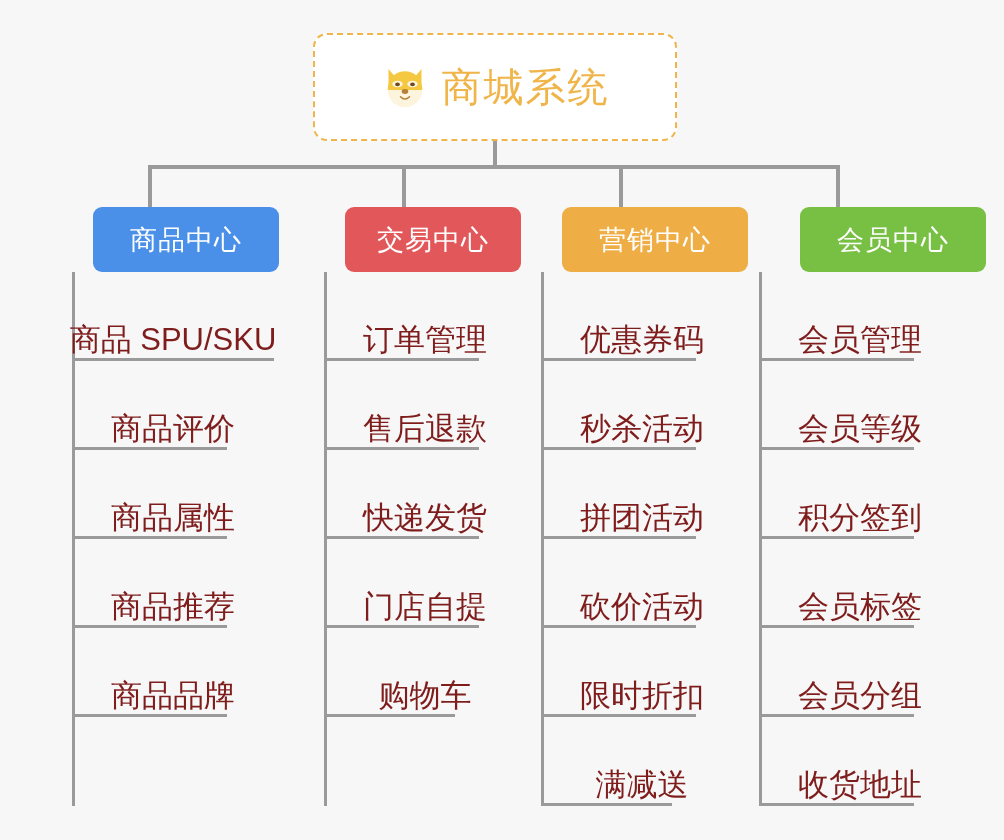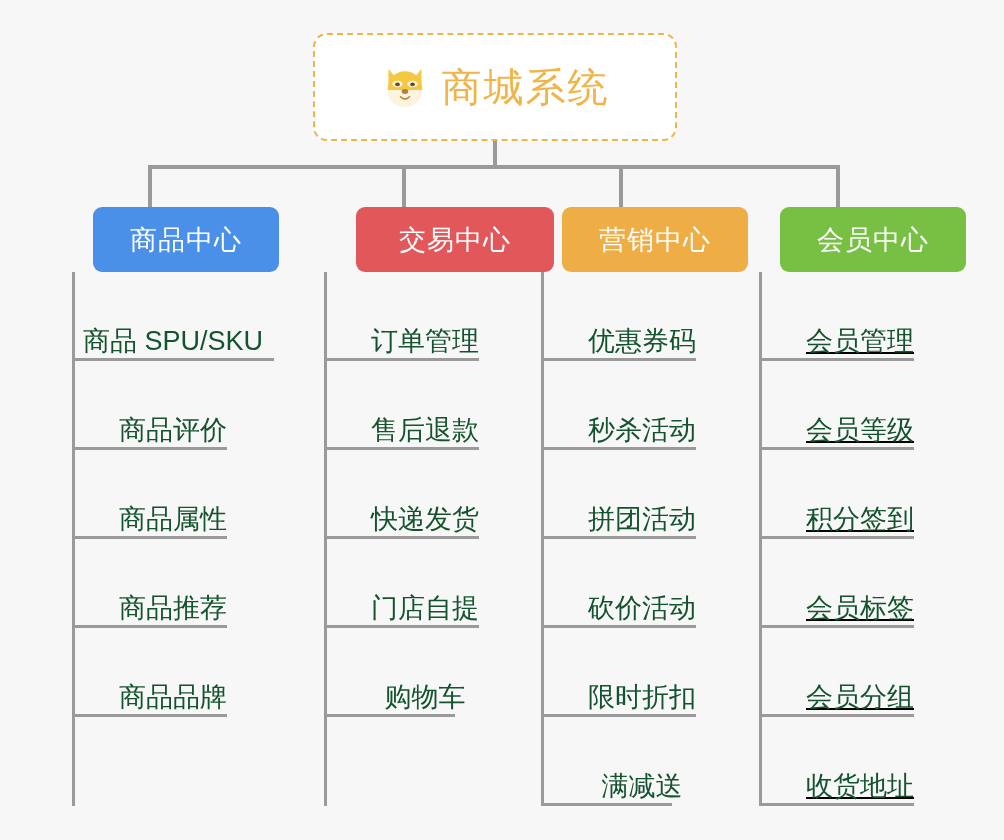--- a/index.html
+++ b/index.html
@@ -113,22 +113,22 @@
     padding-bottom: 6px;
   }
   .leaf-rule {
     position: absolute;
     left: 14px;
     bottom: 0;
     height: 3px;
     background: #9a9a9a;
   }
   .leaf-label {
-    font-size: 27px;
-    color: #14532d;
+    font-size: 31px;
+    color: #7f1d1d;
     white-space: nowrap;
     line-height: 1;
     position: relative;
     z-index: 2;
   }
 </style>
 </head>
 <body style="background: rgb(247, 247, 247);">
 
 <div id="mindmap">
@@ -178,21 +178,21 @@
     <div class="leaf-item">
       <span class="leaf-label">商品推荐</span>
       <span class="leaf-rule" style="width: 155px; background: rgb(154, 154, 154);"></span>
     </div>
     <div class="leaf-item">
       <span class="leaf-label">商品品牌</span>
       <span class="leaf-rule" style="width: 155px; background: rgb(154, 154, 154);"></span>
     </div>
   </div>
 
-  <div class="branch" style="left: 320px; width: 198px; background: rgb(226, 88, 90);">
+  <div class="branch" style="left: 309px; width: 176px; background: rgb(226, 88, 90);">
     <span>交易中心</span>
   </div>
   <div class="leaf-col" style="left:310px; width:230px;">
     <div class="leaf-trunk" style="height: 534px; background: rgb(154, 154, 154);"></div>
     <div class="leaf-item">
       <span class="leaf-label">订单管理</span>
       <span class="leaf-rule" style="width: 155px; background: rgb(154, 154, 154);"></span>
     </div>
     <div class="leaf-item">
       <span class="leaf-label">售后退款</span>
@@ -236,24 +236,24 @@
     <div class="leaf-item">
       <span class="leaf-label">限时折扣</span>
       <span class="leaf-rule" style="width: 155px; background: rgb(154, 154, 154);"></span>
     </div>
     <div class="leaf-item">
       <span class="leaf-label">满减送</span>
       <span class="leaf-rule" style="width: 131px; background: rgb(154, 154, 154);"></span>
     </div>
   </div>
 
-  <div class="branch" style="left: 744px; width: 186px; background: rgb(120, 192, 68); font-family: Liberation Serif, serif;">
+  <div class="branch" style="left: 764px; width: 186px; background: rgb(120, 192, 68); font-family: Liberation Serif, serif;">
     <span>会员中心</span>
   </div>
-  <div class="leaf-col" style="left:745px; width:230px;text-decoration:underline;">
+  <div class="leaf-col" style="left:745px; width:230px;">
     <div class="leaf-trunk" style="height: 534px; background: rgb(154, 154, 154);"></div>
     <div class="leaf-item">
       <span class="leaf-label">会员管理</span>
       <span class="leaf-rule" style="width: 155px; background: rgb(154, 154, 154);"></span>
     </div>
     <div class="leaf-item">
       <span class="leaf-label">会员等级</span>
       <span class="leaf-rule" style="width: 155px; background: rgb(154, 154, 154);"></span>
     </div>
     <div class="leaf-item">

